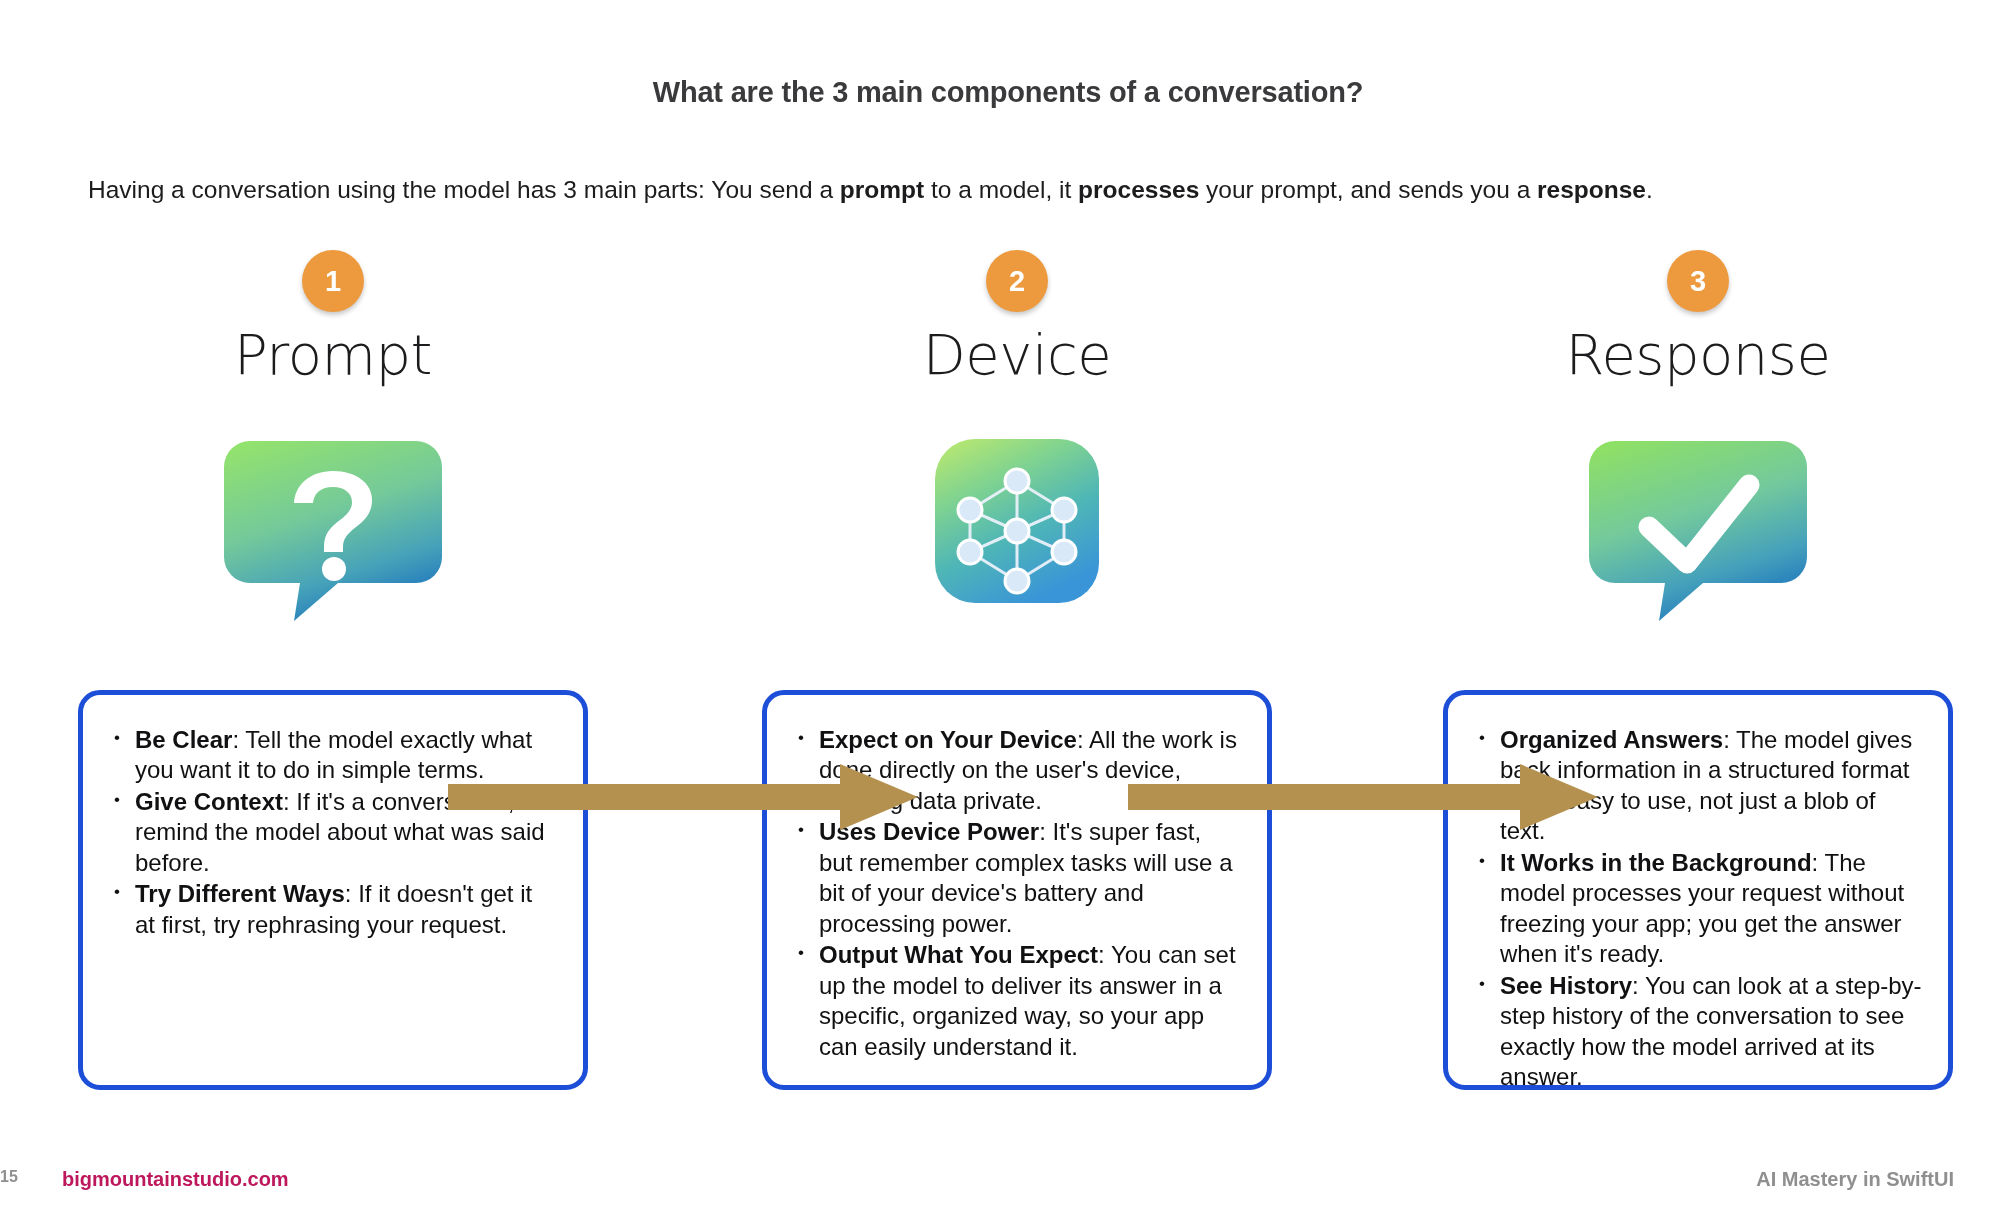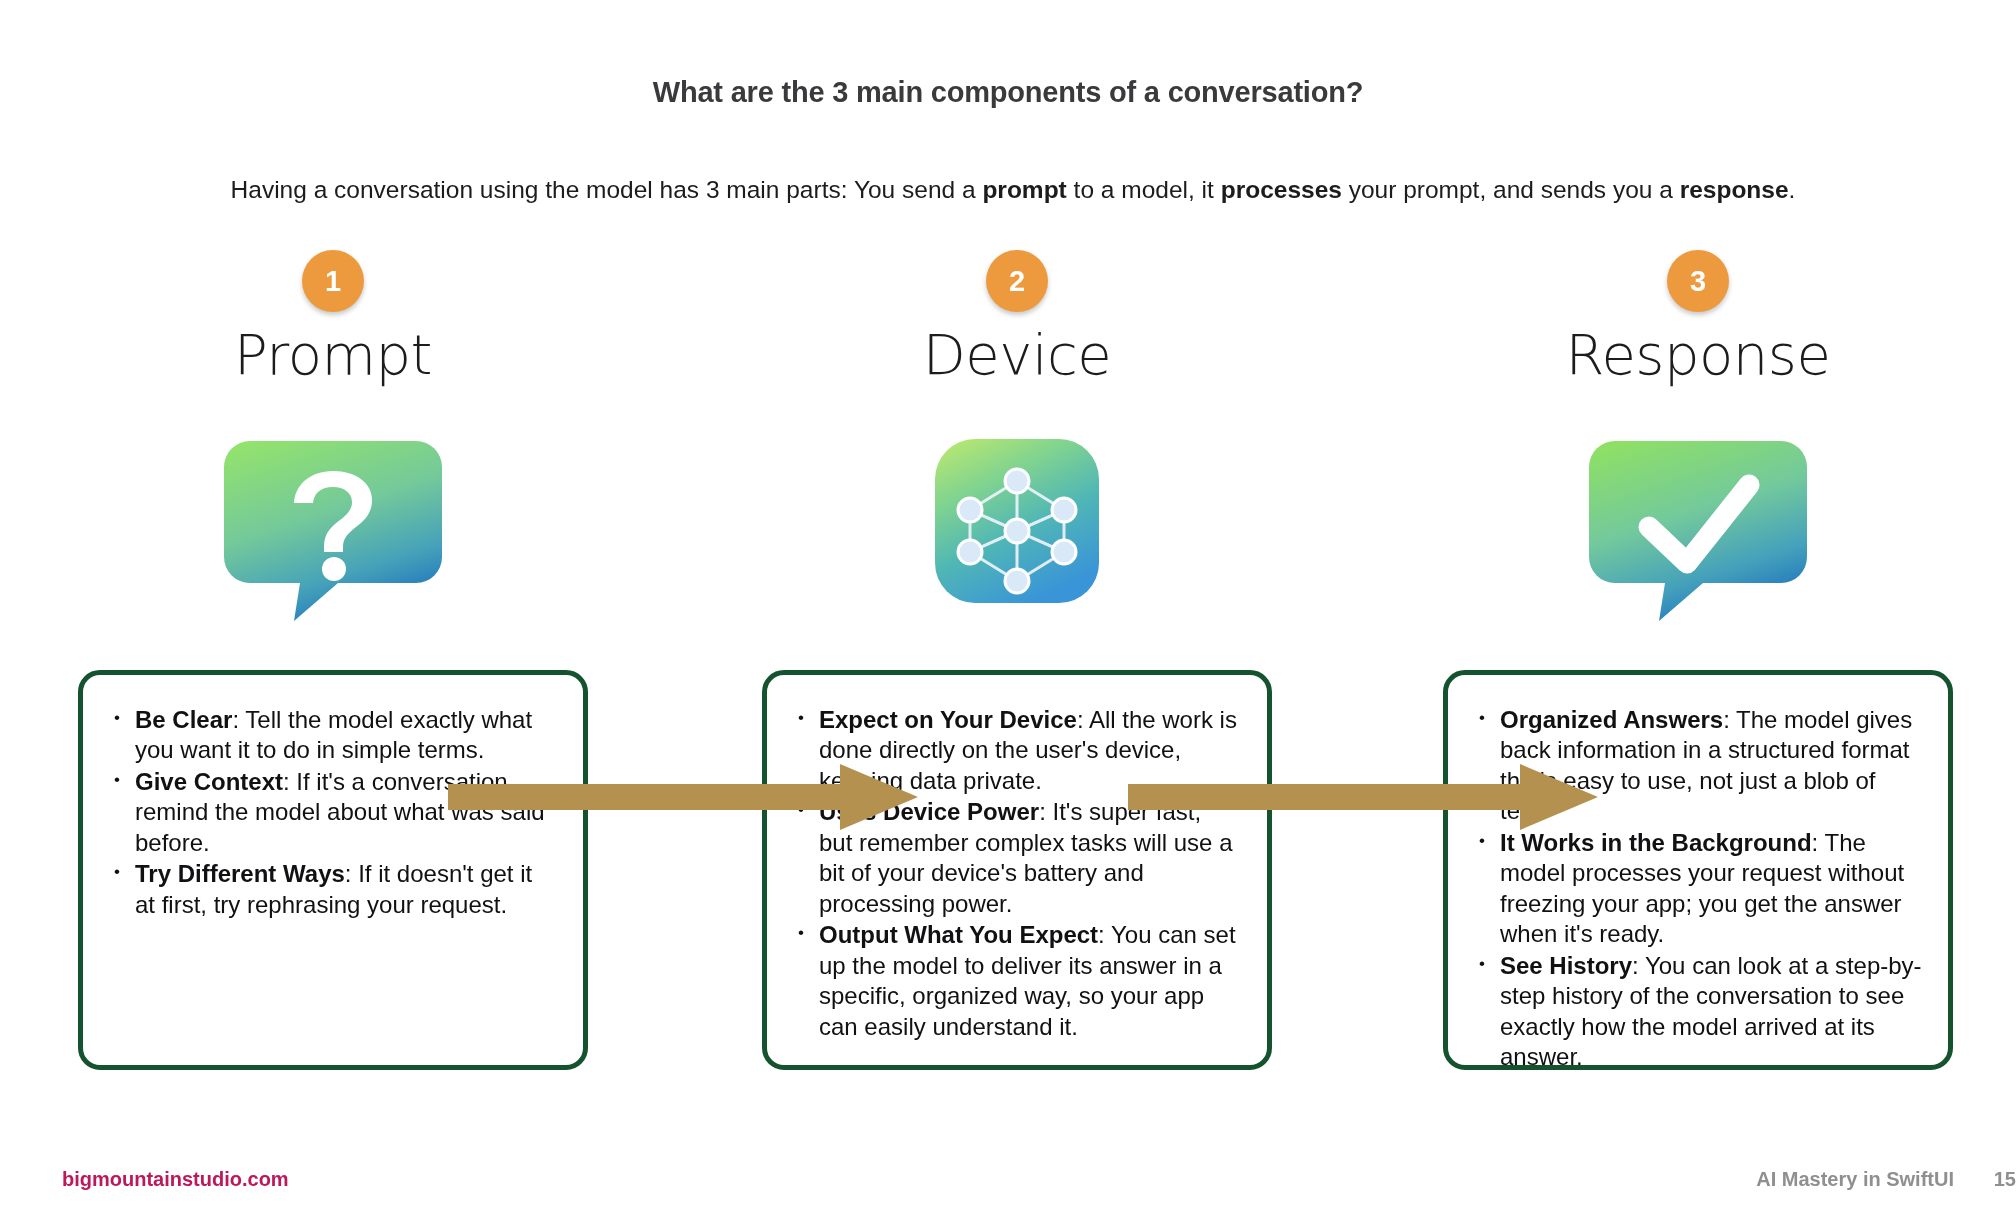--- a/index.html
+++ b/index.html
@@ -35,21 +35,20 @@
 
   .subtitle {
     position: absolute;
     top: 174px;
     left: 88px;
     width: 1850px;
     font-size: 24.5px;
     color: #1c1c1e;
     line-height: 1.3;
     white-space: nowrap;
-    text-align: center;
   }
   .subtitle b { font-weight: bold; }
 
   
   .columns {
     position: absolute;
     top: 250px;
     left: 0;
     width: 2016px;
     height: 880px;
@@ -115,25 +114,25 @@
     top: 512px;
     height: 70px;
   }
   .arrow-0 { left: 448px; width: 470px; }
   .arrow-1 { left: 1128px; width: 470px; }
   .arrow svg { display: block; width: 100%; height: 100%; }
 
   
   .info-box {
     position: absolute;
-    top: 420px;
+    top: 440px;
     left: 0;
     width: 510px;
     height: 400px;
-    border: 5px solid #14532d;
+    border: 5px solid #1d4ed8;
     border-radius: 22px;
     background: #ffffff;
     padding: 30px 26px 20px 26px;
   }
 
   .bullets { list-style: none; }
   .bullets li {
     position: relative;
     padding-left: 26px;
     font-size: 24px;
@@ -166,22 +165,22 @@
     top: 0;
     font-size: 20px;
     font-weight: bold;
     color: #be185d;
   }
   .footer-center {
     position: absolute;
     left: 0;
     top: 0;
     width: 2016px;
-    text-align: right;
-    font-size: 20px;
+    text-align: left;
+    font-size: 16px;
     font-weight: bold;
     color: #8f8f8f;
   }
   .footer-right {
     position: absolute;
     right: 62px;
     top: 0;
     font-size: 20px;
     font-weight: bold;
     color: #8f8f8f;

